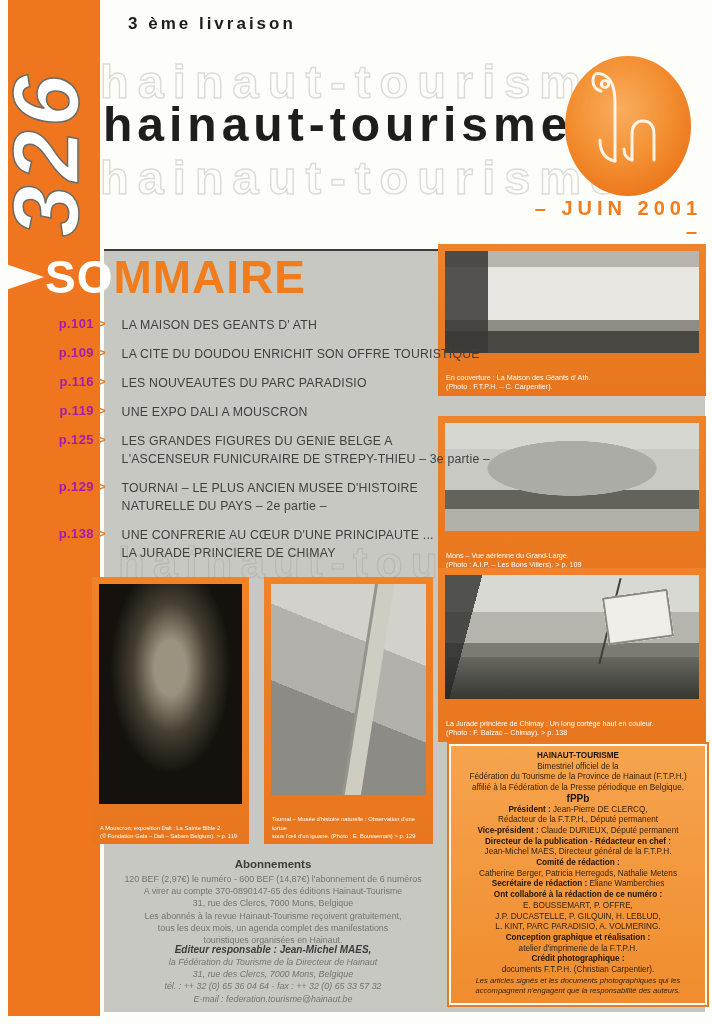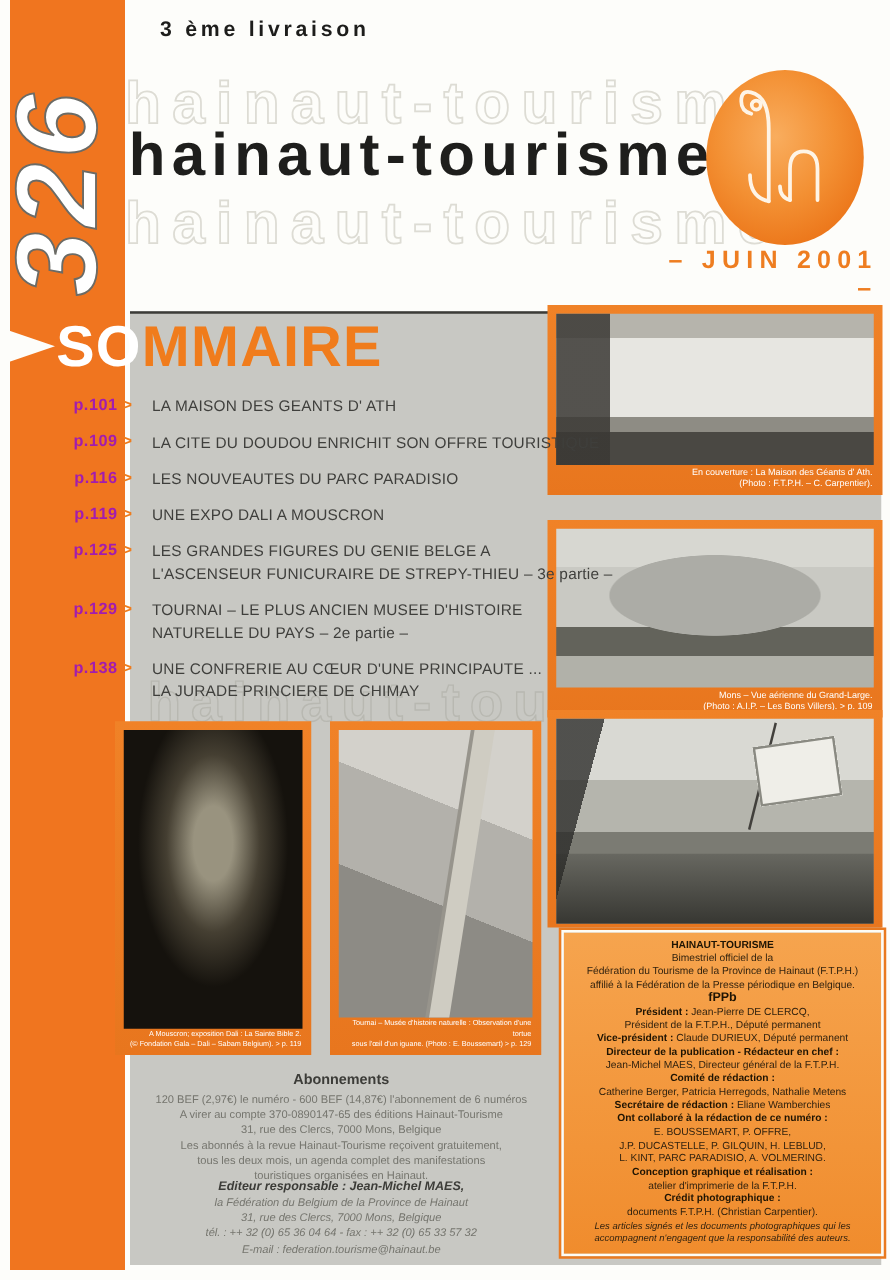--- a/index.html
+++ b/index.html
@@ -31,21 +31,21 @@
   
   .toc{left:36px;top:316px;width:420px;z-index:3;}
   .toc-row{display:flex;margin-bottom:11px;align-items:flex-start;}
   .toc-page{width:58px;text-align:right;font-size:13px;font-weight:bold;color:#a21caf;letter-spacing:.4px;flex:none;}
   .toc-gt{margin-left:4px;font-size:13px;font-weight:bold;color:#ee7c1e;flex:none;}
   .toc-title{margin-left:16px;font-size:12.3px;line-height:18px;color:#3f3f3c;letter-spacing:.2px;white-space:nowrap;}
   
   .photo{background:linear-gradient(180deg,#f08227 0%,#e8761e 100%);padding:7px 7px 3px 7px;
     box-sizing:border-box;display:flex;flex-direction:column;z-index:2;margin:0;}
   .photo-img{flex:1;position:relative;overflow:hidden;}
-  .photo-cap{color:#fff;font-size:7.2px;line-height:9.6px;text-align:right;padding:1px 1px 1px 1px;}
+  .photo-cap{color:#fff;font-size:7.2px;line-height:9.6px;text-align:left;padding:20px 1px 1px 1px;}
   .cap-s{font-size:5.8px;line-height:8.2px;}
   .img-cover{background:
     linear-gradient(90deg,rgba(58,56,52,.85) 0 17%,rgba(0,0,0,0) 17%),
     linear-gradient(180deg,#b6b4ac 0 16%,#e7e6e1 16% 68%,#8e8c84 68% 78%,#4a4843 78%);}
   .img-lake{background:
     radial-gradient(55% 42% at 50% 42%,#acaca6 0 60%,rgba(0,0,0,0) 61%),
     linear-gradient(180deg,#d7d7d1 0 24%,#c9c9c3 24% 62%,#63635b 62% 80%,#b1b1a9 80%);}
   .img-street{background:
     linear-gradient(105deg,rgba(42,42,40,.78) 0 13%,rgba(0,0,0,0) 13%),
     linear-gradient(180deg,#d9d9d3 0 30%,#b5b5ad 30% 55%,#7b7b73 55%);}
@@ -165,20 +165,24 @@
     <span>(Photo : A.I.P. – Les Bons Villers). &gt; p. 109</span>
   </figcaption>
 </figure>
 
 <figure class="abs photo" style="left:438px;top:568px;width:268px;height:174px;">
   <div class="photo-img img-street">
     <div class="pole"></div>
     <div class="flag"></div>
     <div class="crowd"></div>
   </div>
+  <figcaption class="photo-cap">
+    <span>La Jurade princière de Chimay : Un long cortège haut en couleur.</span><br>
+    <span>(Photo : F. Balzac – Chimay). &gt; p. 138</span>
+  </figcaption>
 </figure>
 
 <figure class="abs photo" style="left:92px;top:577px;width:157px;height:267px;">
   <div class="photo-img img-dali"></div>
   <figcaption class="photo-cap cap-s">
     <span>A Mouscron; exposition Dali : La Sainte Bible 2.</span><br>
     <span>(© Fondation Gala – Dali – Sabam Belgium). &gt; p. 119</span>
   </figcaption>
 </figure>
 
@@ -200,35 +204,35 @@
       <div class="txt-line">31, rue des Clercs, 7000 Mons, Belgique</div>
       <div class="txt-line">Les abonnés à la revue Hainaut-Tourisme reçoivent gratuitement,</div>
       <div class="txt-line">tous les deux mois, un agenda complet des manifestations</div>
       <div class="txt-line">touristiques organisées en Hainaut.</div>
     </div>
 </div>
 
 <div class="abs pub">
   <div class="pub-h">Editeur responsable : Jean-Michel MAES,</div>
   <div>
-      <div class="txt-line">la Fédération du Belgium de la Province de Hainaut</div>
+      <div class="txt-line">la Fédération du Tourisme de la Directeur de Hainaut</div>
       <div class="txt-line">31, rue des Clercs, 7000 Mons, Belgique</div>
       <div class="txt-line">tél. : ++ 32 (0) 65 36 04 64 - fax : ++ 32 (0) 65 33 57 32</div>
       <div class="txt-line">E-mail : federation.tourisme@hainaut.be</div>
     </div>
 </div>
 
 <div class="abs infobox">
     <div class="ib-line"><span class="ib-b">HAINAUT-TOURISME</span></div>
     <div class="ib-line">Bimestriel officiel de la</div>
     <div class="ib-line">Fédération du Tourisme de la Province de Hainaut (F.T.P.H.)</div>
     <div class="ib-line">affilié à la Fédération de la Presse périodique en Belgique.</div>
     <div class="ib-line ib-b ib-logo">fPPb</div>
     <div class="ib-line"><span class="ib-b">Président :</span> Jean-Pierre DE CLERCQ,</div>
-    <div class="ib-line">Président de la F.T.P.H., Député permanent</div>
+    <div class="ib-line">Rédacteur de la F.T.P.H., Député permanent</div>
     <div class="ib-line"><span class="ib-b">Vice-président :</span> Claude DURIEUX, Député permanent</div>
     <div class="ib-line"><span class="ib-b">Directeur de la publication - Rédacteur en chef :</span></div>
     <div class="ib-line">Jean-Michel MAES, Directeur général de la F.T.P.H.</div>
     <div class="ib-line"><span class="ib-b">Comité de rédaction :</span></div>
     <div class="ib-line">Catherine Berger, Patricia Herregods, Nathalie Metens</div>
     <div class="ib-line"><span class="ib-b">Secrétaire de rédaction :</span> Eliane Wamberchies</div>
     <div class="ib-line"><span class="ib-b">Ont collaboré à la rédaction de ce numéro :</span></div>
     <div class="ib-line">E. BOUSSEMART, P. OFFRE,</div>
     <div class="ib-line">J.P. DUCASTELLE, P. GILQUIN, H. LEBLUD,</div>
     <div class="ib-line">L. KINT, PARC PARADISIO, A. VOLMERING.</div>

